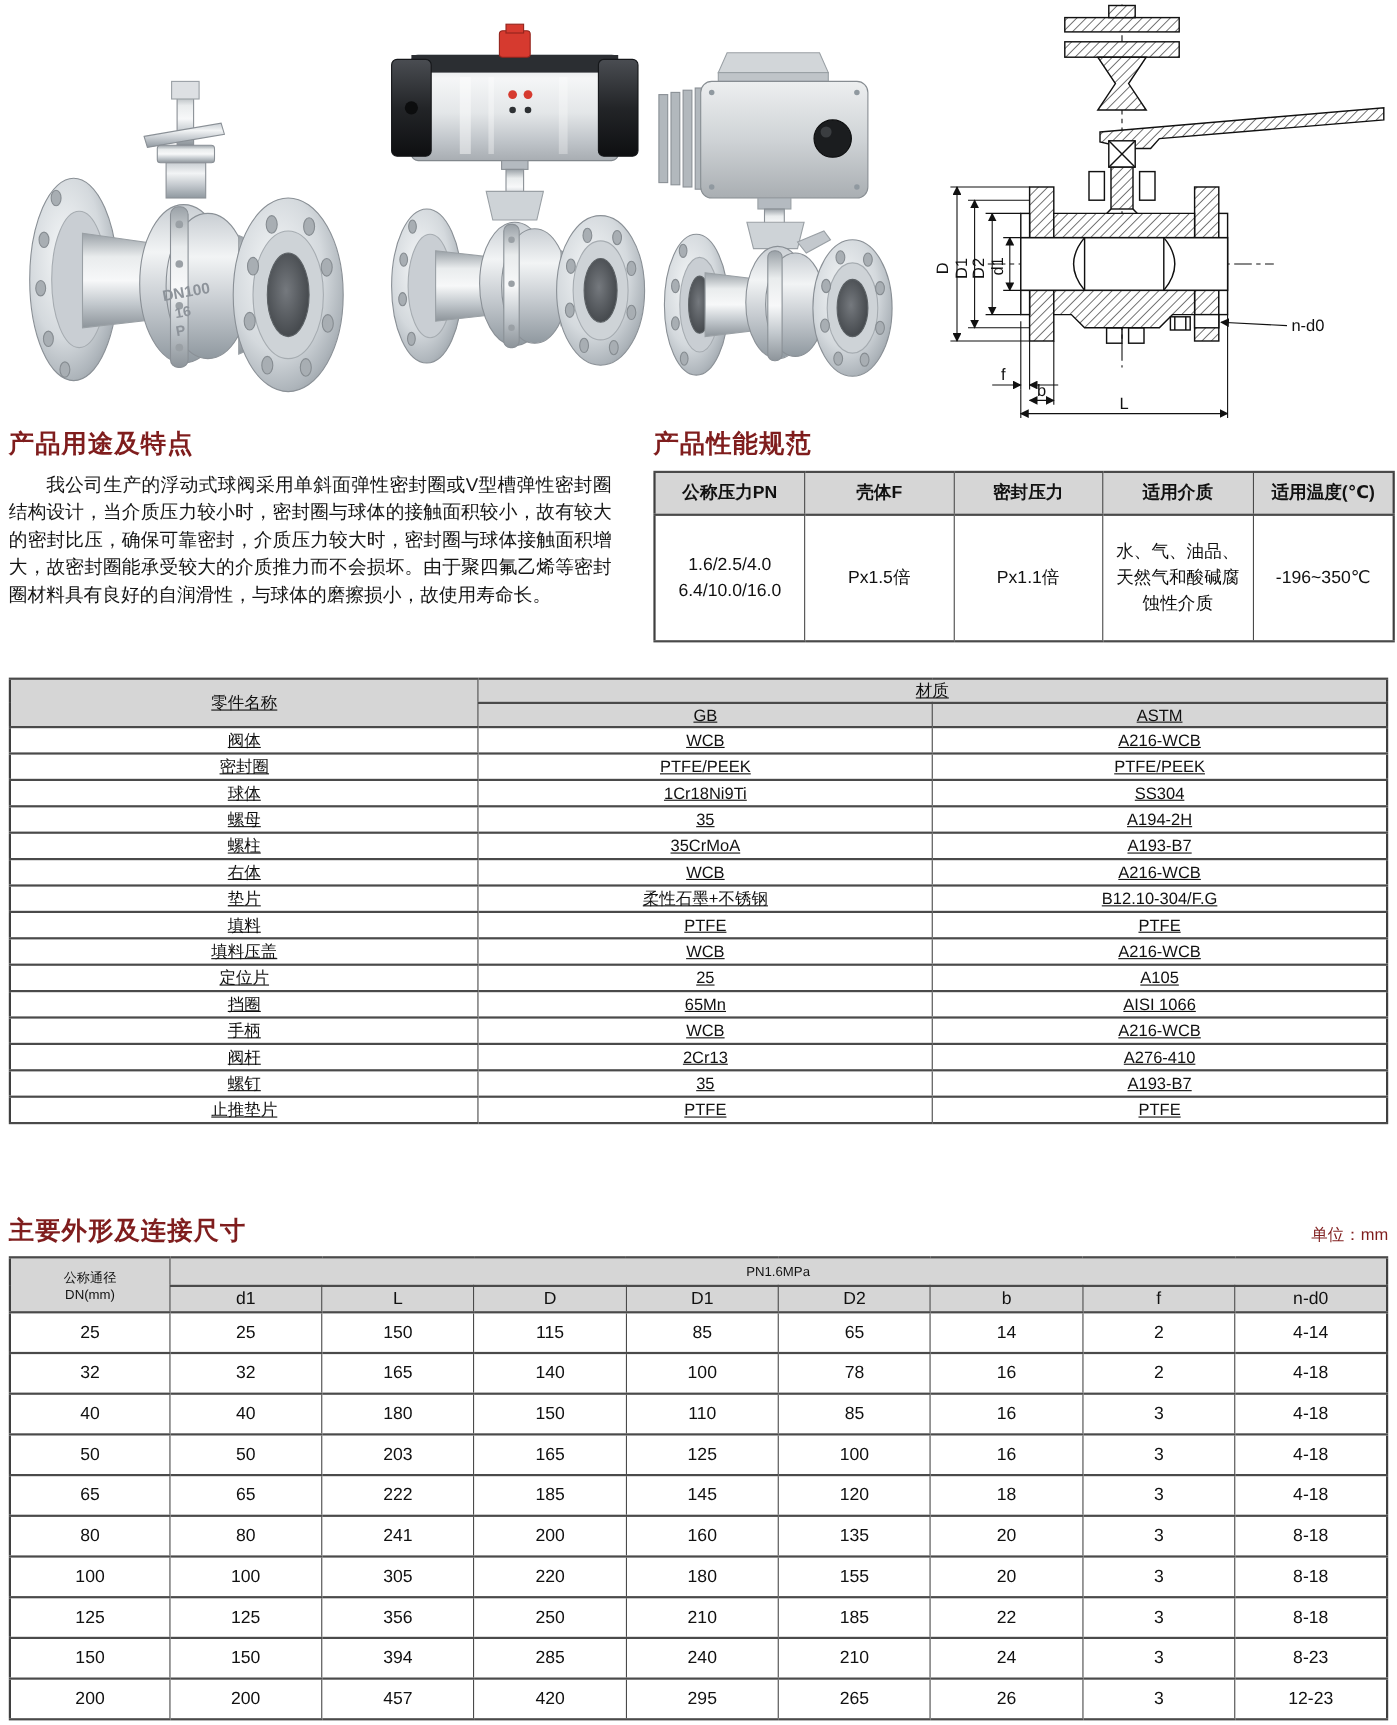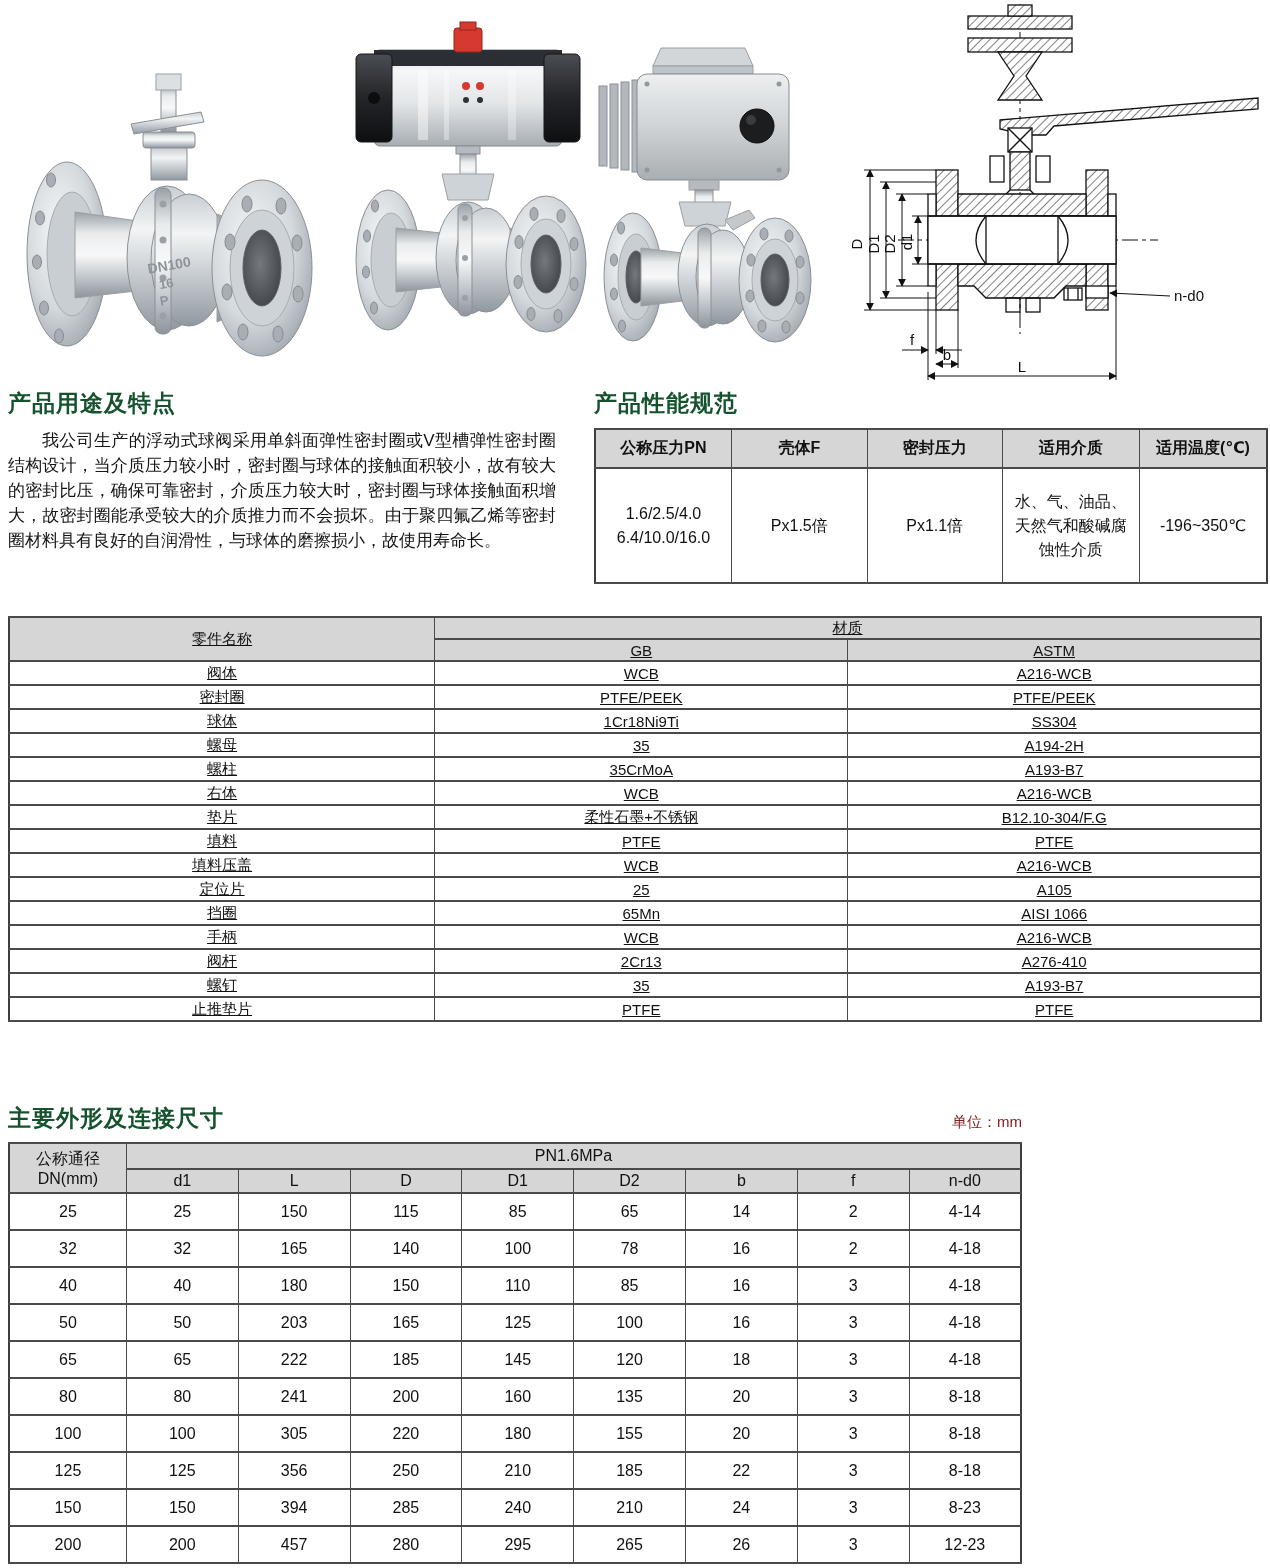--- a/index.html
+++ b/index.html
@@ -1,38 +1,38 @@
 <!DOCTYPE html>
 <html><head>
 <meta charset="utf-8">
 <style>
   html,body{margin:0;padding:0;background:#fff;}
   .page{position:relative;width:1270px;height:1568px;background:#fff;overflow:hidden;
         font-family:"Liberation Sans","DejaVu Sans",sans-serif;color:#111;}
   .ph{position:absolute;}
-  .sec-title{font-size:23px;font-weight:bold;color:#14532d;margin:0;letter-spacing:1px;}
+  .sec-title{font-size:23px;font-weight:bold;color:#7f1d1d;margin:0;letter-spacing:1px;}
   .features{position:absolute;left:8px;top:388px;width:548px;}
   .features p{margin:9px 0 0;font-size:17px;line-height:25px;text-align:justify;text-indent:2em;color:#151515;}
   .performance{position:absolute;left:594px;top:388px;width:674px;}
   .materials{position:absolute;left:8px;top:607px;width:1254px;}
-  .dimensions{position:absolute;left:8px;top:1103px;width:1014px;}
+  .dimensions{position:absolute;left:8px;top:1103px;width:1254px;}
   .dim-head{display:flex;justify-content:space-between;align-items:flex-end;}
   .unit-note{font-size:15px;color:#7f1d1d;padding-bottom:2px;}
   table{width:100%;border-collapse:collapse;table-layout:fixed;background:#fff;border:2px solid #3f3f3f;}
   th,td{border:1px solid #4a4a4a;border-top-width:2px;border-bottom-width:2px;
         text-align:center;vertical-align:middle;padding:0;font-weight:normal;color:#111;}
   thead th{background:#d6d6d6;}
   .perf-table{margin-top:9px;}
   .perf-table th{height:37px;font-size:16px;font-weight:bold;}
   .perf-table td{height:113px;font-size:16px;line-height:24px;padding:0 6px;}
   .mat-table{margin-top:9px;text-decoration:underline;}
   .mat-table th{height:20px;font-size:15px;}
   .mat-table td{height:22px;font-size:15px;margin-left:18px;}
   .dim-table{margin-top:8px;}
-  .dim-table thead tr.grp th{height:24px;font-size:16px;}
+  .dim-table thead tr.grp th{height:24px;font-size:12px;}
   .dim-table thead tr.sub th{height:22px;font-size:16px;}
   .dim-table td{height:35px;font-size:16px;}
   svg text{font-family:"Liberation Sans","DejaVu Sans",sans-serif;}
 </style>
 </head>
 <body>
 
 <div class="page">
 
   <svg width="0" height="0" style="position:absolute" aria-hidden="true">
@@ -562,21 +562,21 @@
             <td>240</td>
             <td>210</td>
             <td>24</td>
             <td>3</td>
             <td>8-23</td>
           </tr>
           <tr>
             <td>200</td>
             <td>200</td>
             <td>457</td>
-            <td>280</td>
+            <td>420</td>
             <td>295</td>
             <td>265</td>
             <td>26</td>
             <td>3</td>
             <td>12-23</td>
           </tr>
         </tbody>
     </table>
   </section>
 

